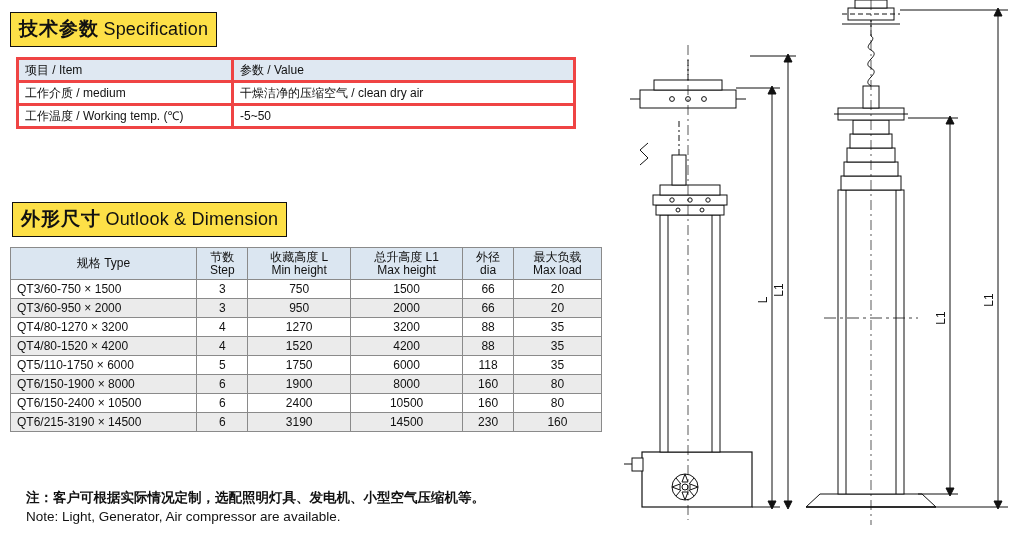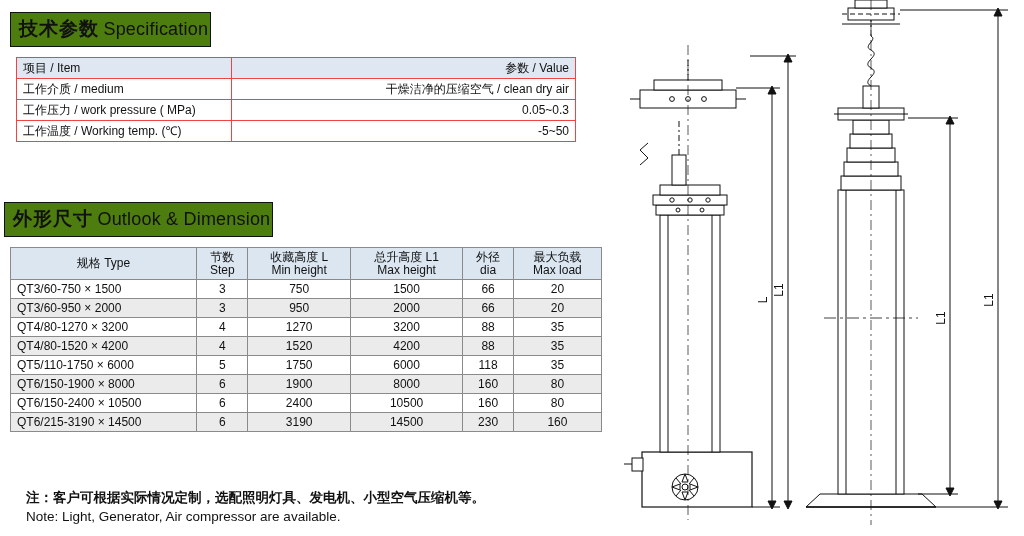--- a/index.html
+++ b/index.html
@@ -21,62 +21,62 @@
   .left-col {
     position: absolute;
     left: 0; top: 0;
     width: 620px; height: 536px;
   }
 
   
   .sec-head {
     display: inline-block;
     border: 1.6px solid #111;
-    padding: 3px 2px 4px 8px;
-    background: #4d7c0f;
+    padding: 3px 8px 4px 8px;
+    background: #fde047;
     white-space: nowrap;
   }
   .sec-head .cn {
     font-size: 19px;
     font-weight: bold;
     letter-spacing: 1px;
   }
   .sec-head .en {
     font-size: 18px;
     font-weight: normal;
     letter-spacing: 0.2px;
   }
 
   #spec-head { position: absolute; left: 10px; top: 12px; }
-  #dim-head  { position: absolute; left: 4px; top: 202px; }
+  #dim-head  { position: absolute; left: 12px; top: 202px; }
 
   
   .spec-table {
     position: absolute;
     left: 16px; top: 57px;
     width: 560px;
     border-collapse: collapse;
     font-size: 12px;
   }
   .spec-table td {
-    border: 1px solid #ef4444;
+    border: 3px solid #ef4444;
     padding: 3px 6px;
     height: 20px;
     line-height: 14px;
   }
   .spec-table .hdr td {
     background: #dfe8f2;
     text-align: center;
   }
   .spec-table td.item {
     width: 215px;
     text-align: left;
   }
   .spec-table td.val {
-    text-align: right;
+    text-align: left;
     margin-top: 31px;
   }
 
   
   .dim-table {
     position: absolute;
     left: 10px; top: 247px;
     width: 592px;
     border-collapse: collapse;
     font-size: 12px;
@@ -148,24 +148,20 @@
       <tbody>
         <tr class="hdr">
           <td class="item">项目 / Item</td>
           <td class="val">参数 / Value</td>
         </tr>
         <tr>
           <td class="item">工作介质 / medium</td>
           <td class="val">干燥洁净的压缩空气 / clean dry air</td>
         </tr>
         <tr>
-          <td class="item">工作压力 / work pressure ( MPa)</td>
-          <td class="val">0.05~0.3</td>
-        </tr>
-        <tr>
           <td class="item">工作温度 / Working temp. (℃)</td>
           <td class="val">-5~50</td>
         </tr>
       </tbody>
     </table>
 
     <div class="sec-head" id="dim-head">
       <span class="cn">外形尺寸</span>
       <span class="en">Outlook &amp; Dimension</span>
     </div>

